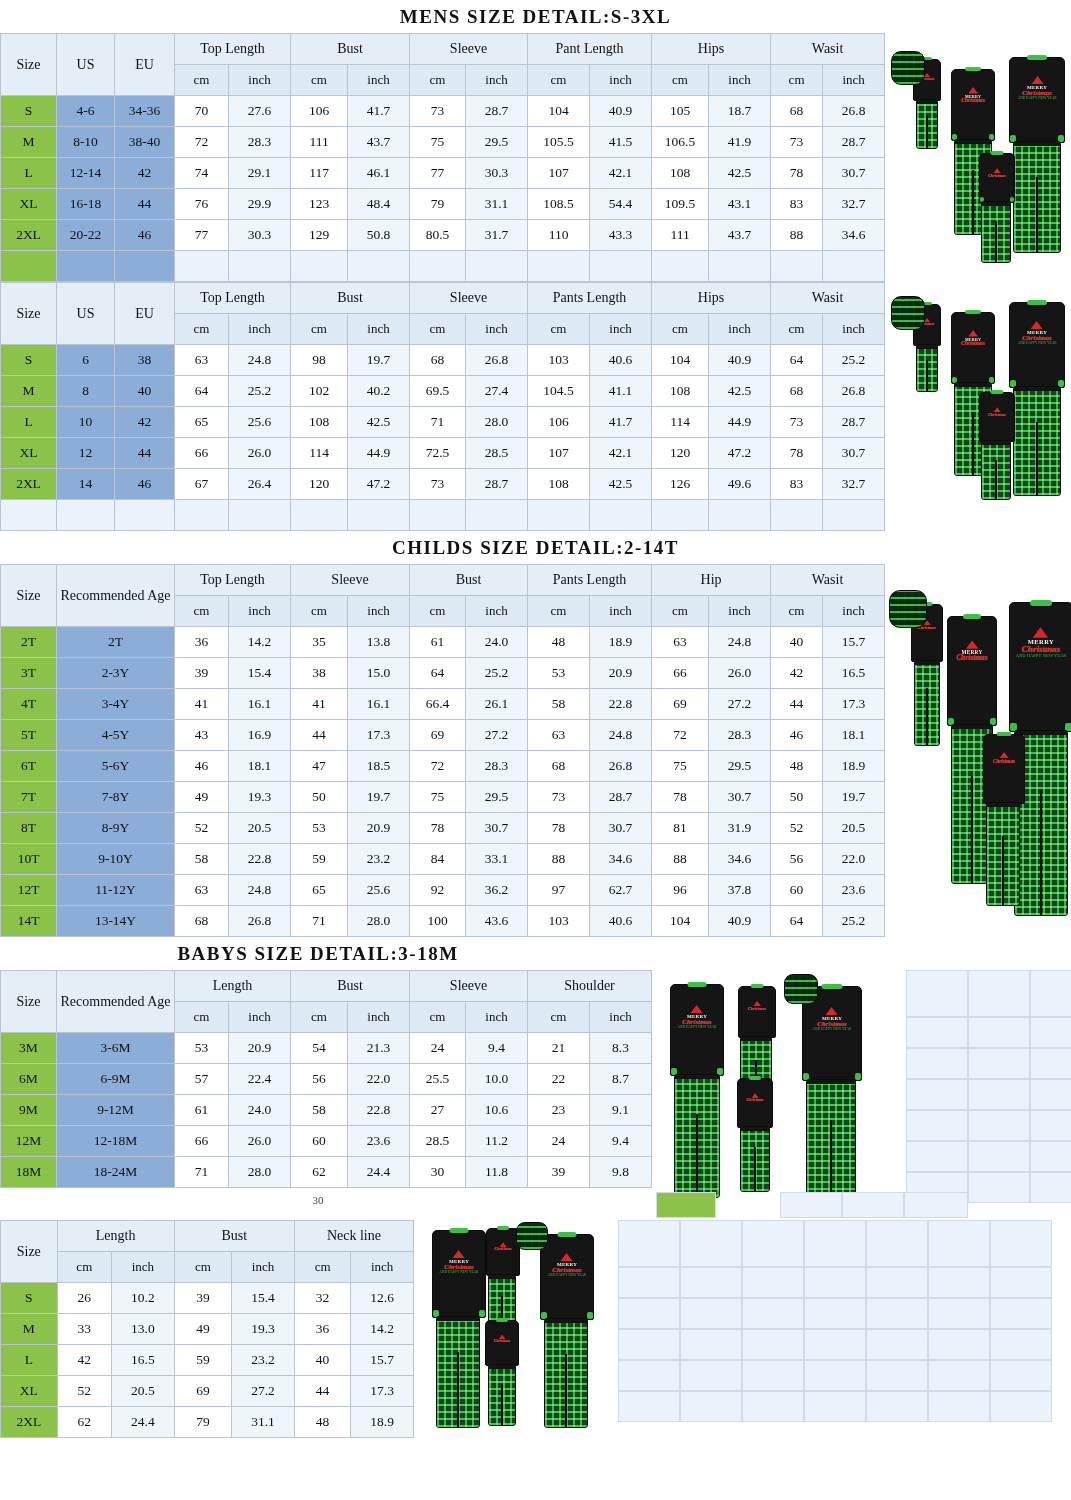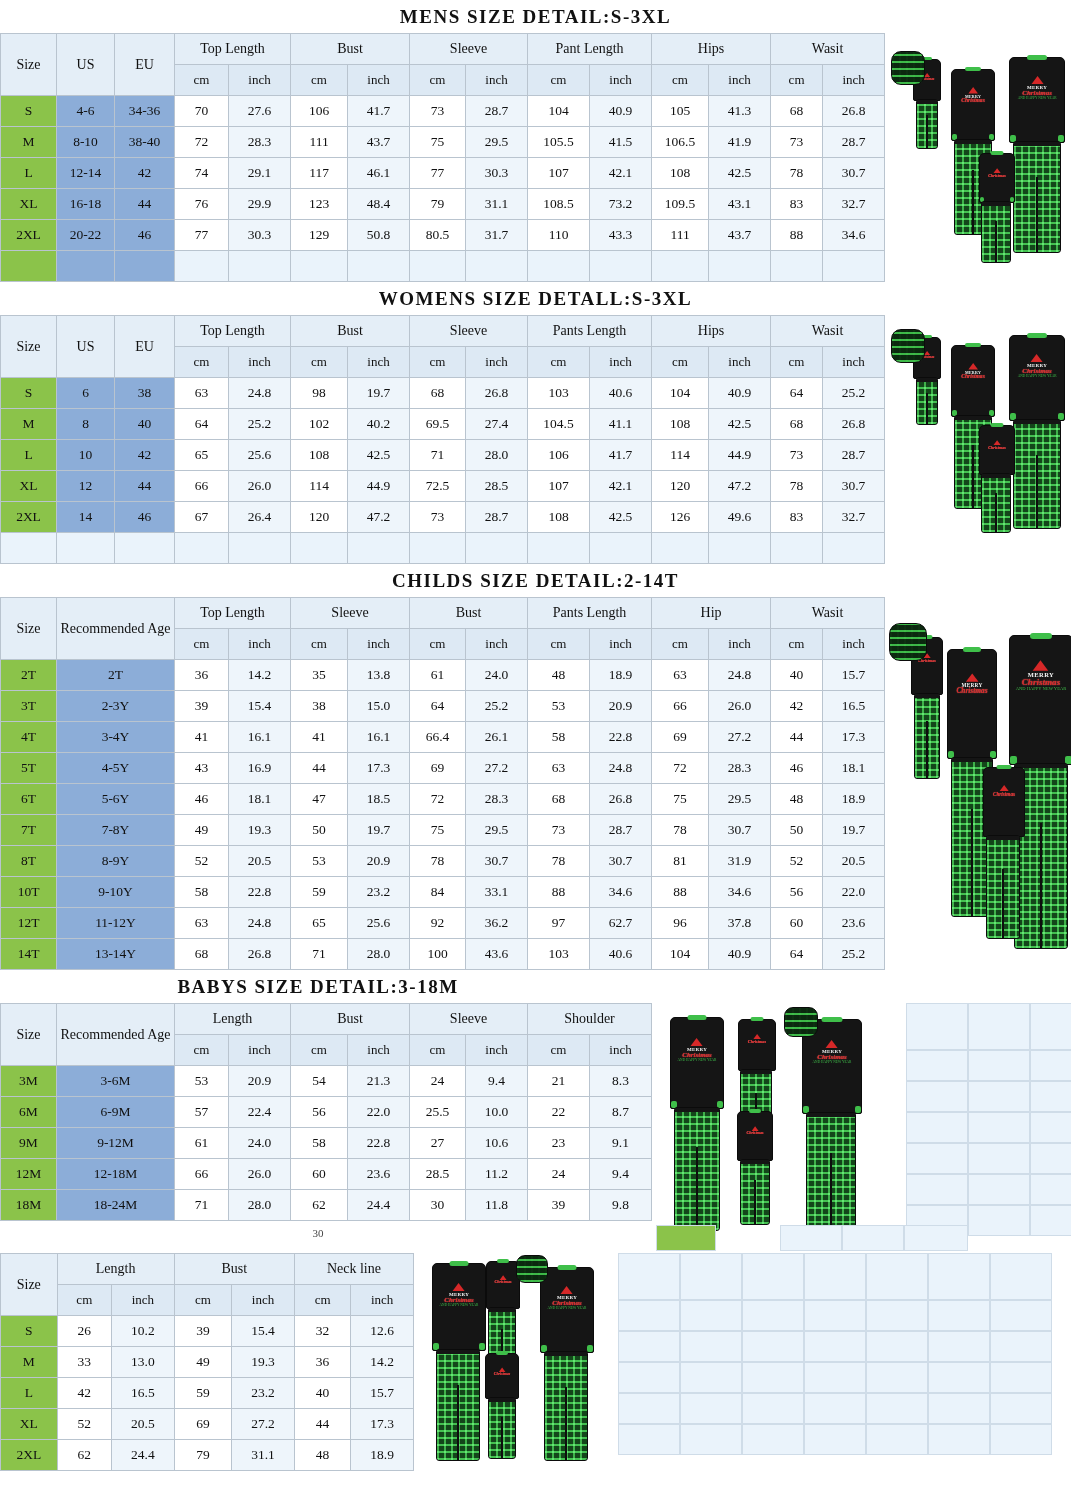--- a/index.html
+++ b/index.html
@@ -203,21 +203,21 @@
             <td class="c-eu">34-36</td>
             <td class="c-val">70</td>
             <td class="c-val-shade">27.6</td>
             <td class="c-val">106</td>
             <td class="c-val-shade">41.7</td>
             <td class="c-val">73</td>
             <td class="c-val-shade">28.7</td>
             <td class="c-val">104</td>
             <td class="c-val-shade">40.9</td>
             <td class="c-val">105</td>
-            <td class="c-val-shade">41.3</td>
+            <td class="c-val-shade">18.7</td>
             <td class="c-val">68</td>
             <td class="c-val-shade">26.8</td>
           </tr>
           <tr>
             <td class="c-size">M</td>
             <td class="c-us">8-10</td>
             <td class="c-eu">38-40</td>
             <td class="c-val">72</td>
             <td class="c-val-shade">28.3</td>
             <td class="c-val">111</td>
@@ -252,21 +252,21 @@
             <td class="c-size">XL</td>
             <td class="c-us">16-18</td>
             <td class="c-eu">44</td>
             <td class="c-val">76</td>
             <td class="c-val-shade">29.9</td>
             <td class="c-val">123</td>
             <td class="c-val-shade">48.4</td>
             <td class="c-val">79</td>
             <td class="c-val-shade">31.1</td>
             <td class="c-val">108.5</td>
-            <td class="c-val-shade">73.2</td>
+            <td class="c-val-shade">54.4</td>
             <td class="c-val">109.5</td>
             <td class="c-val-shade">43.1</td>
             <td class="c-val">83</td>
             <td class="c-val-shade">32.7</td>
           </tr>
           <tr>
             <td class="c-size">2XL</td>
             <td class="c-us">20-22</td>
             <td class="c-eu">46</td>
             <td class="c-val">77</td>
@@ -367,21 +367,20 @@
               </div>
           </div>
 
           <div class="dogfig" style="left:2px;top:18px;width:34px;height:34px;border-radius:10px;"></div>
         </div>
       </div>
     </div>
   </div>
 
   <div class="section">
-    <div class="sec-title">WOMENS SIZE DETALL:S-3XL</div>
     <div class="row">
       <div class="tbl-wrap">
         <table class="size" style="width:858px">
           <colgroup>
             <col style="width:56px">
               <col style="width:58px">
               <col style="width:60px">
             <col style="width:54px">
               <col style="width:62px">
             <col style="width:57px">

